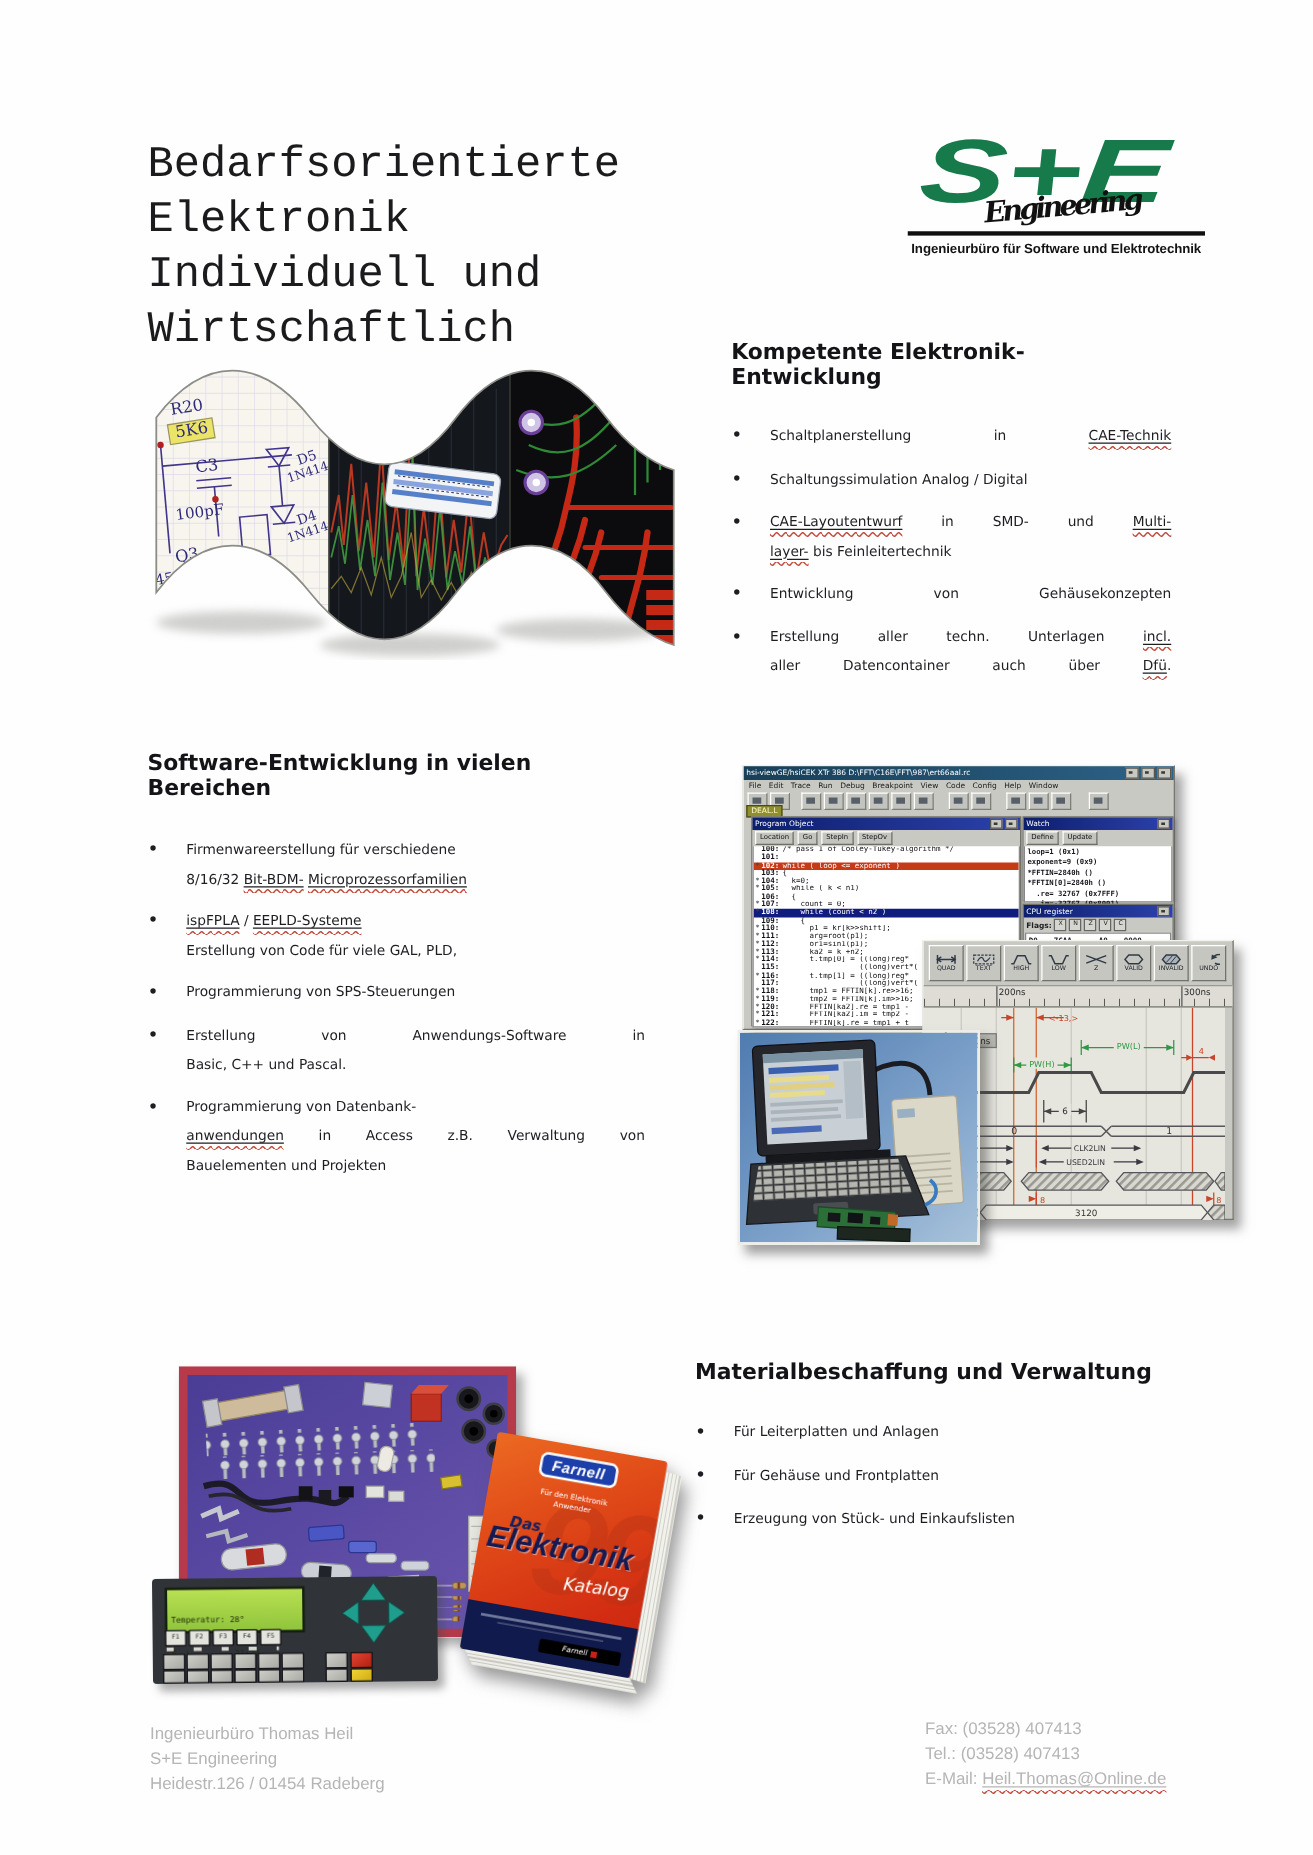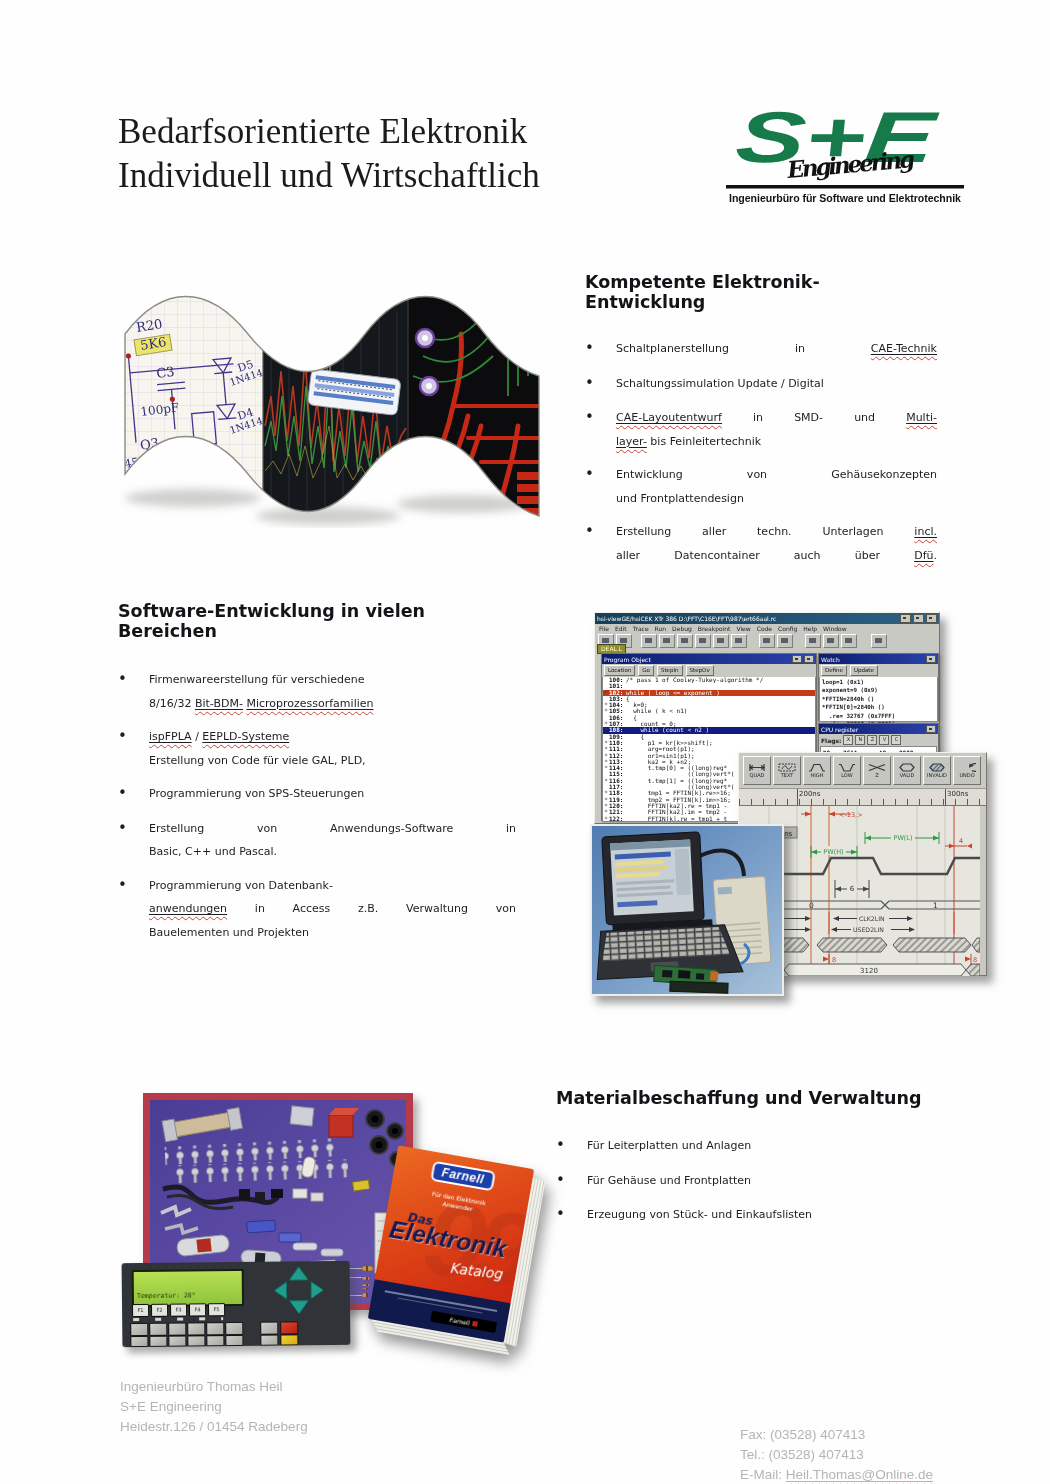--- a/index.html
+++ b/index.html
@@ -1,21 +1,21 @@
 <!DOCTYPE html>
 <html><head>
 <meta charset="utf-8">
 <style>
   html,body{margin:0;padding:0;background:#e8e8e8}
   .page{position:relative;width:1050px;height:1484px;margin:0 auto;background:#fefefe;
         font-family:"DejaVu Sans",sans-serif;color:#202024;overflow:hidden}
   .abs{position:absolute}
 
   
-  .title{font-family:Liberation Serif, serif;font-size:35px;line-height:44px;color:#1b1b1d}
+  .title{font-family:Liberation Mono, monospace;font-size:35px;line-height:44px;color:#1b1b1d}
 
   
   .sec-h{font-size:17.5px;font-weight:bold;color:#141418;font-family:"DejaVu Sans",sans-serif}
   .bul{display:flex;margin-bottom:10px;font-size:11px;line-height:23.5px;color:#1d1d22}
   .bul .d{flex:0 0 31px}
   .bul .d::before{content:"•";font-size:15px}
   .bul .t{flex:1}
   .ln{display:block}
   .jln{display:block;text-align:justify;text-align-last:justify}
   .uw{text-decoration:underline;text-decoration-thickness:1px;text-underline-offset:2px}
@@ -234,35 +234,34 @@
 
     <div class="bul">
         <span class="d"></span>
       <div class="t">
           <span class="jln"><span>Schaltplanerstellung in </span><span class="uw"><span class="usq">CAE-Technik</span></span></span>
         </div>
     </div>
     <div class="bul">
         <span class="d"></span>
       <div class="t">
-          <span class="ln">Schaltungssimulation Update / Digital</span>
+          <span class="ln">Schaltungssimulation Analog / Digital</span>
         </div>
     </div>
     <div class="bul">
         <span class="d"></span>
       <div class="t">
         <span class="jln"><span class="uw"><span class="usq">CAE-Layoutentwurf</span></span><span> in SMD- und </span><span class="uw"><span class="usq">Multi-</span></span></span>
         <span class="ln"><span class="uw"><span class="usq">layer-</span></span><span> bis Feinleitertechnik</span></span>
       </div>
     </div>
     <div class="bul">
         <span class="d"></span>
       <div class="t">
         <span class="jln">Entwicklung von Gehäusekonzepten</span>
-        <span class="ln">und Frontplattendesign</span>
       </div>
     </div>
     <div class="bul">
         <span class="d"></span>
       <div class="t">
         <span class="jln"><span>Erstellung aller techn. Unterlagen </span><span class="uw"><span class="usq">incl.</span></span></span>
         <span class="jln"><span>aller Datencontainer auch über </span><span class="uw"><span class="usq">Dfü</span></span><span>.</span></span>
       </div>
     </div>
   </div>
@@ -821,19 +820,19 @@
     <span class="key" style="left:103px;top:73px;height:9px"></span>
     <span class="key" style="left:138px;top:73px;height:9px"></span>
     <span class="key yellow" style="left:158px;top:73px;height:9px"></span>
   </div>
 
   <div class="abs footer" style="left:120px;top:1377px">
     <span class="ln">Ingenieurbüro Thomas Heil</span>
     <span class="ln">S+E Engineering</span>
     <span class="ln">Heidestr.126 / 01454 Radeberg</span>
   </div>
-  <div class="abs footer" style="left:740px;top:1425px">
+  <div class="abs footer" style="left:740px;top:1373px">
     <span class="ln">Fax: (03528) 407413</span>
     <span class="ln">Tel.: (03528) 407413</span>
     <span class="ln"><span>E-Mail: </span><span class="uw"><span class="usq">Heil.Thomas@Online.de</span></span></span>
   </div>
 
 </div>
 
 </body></html>

